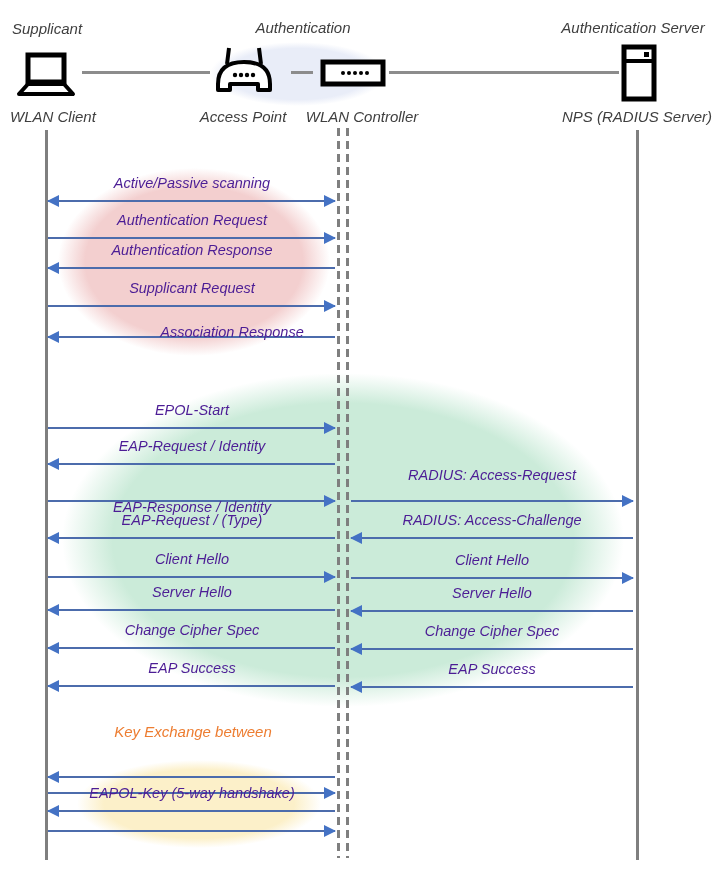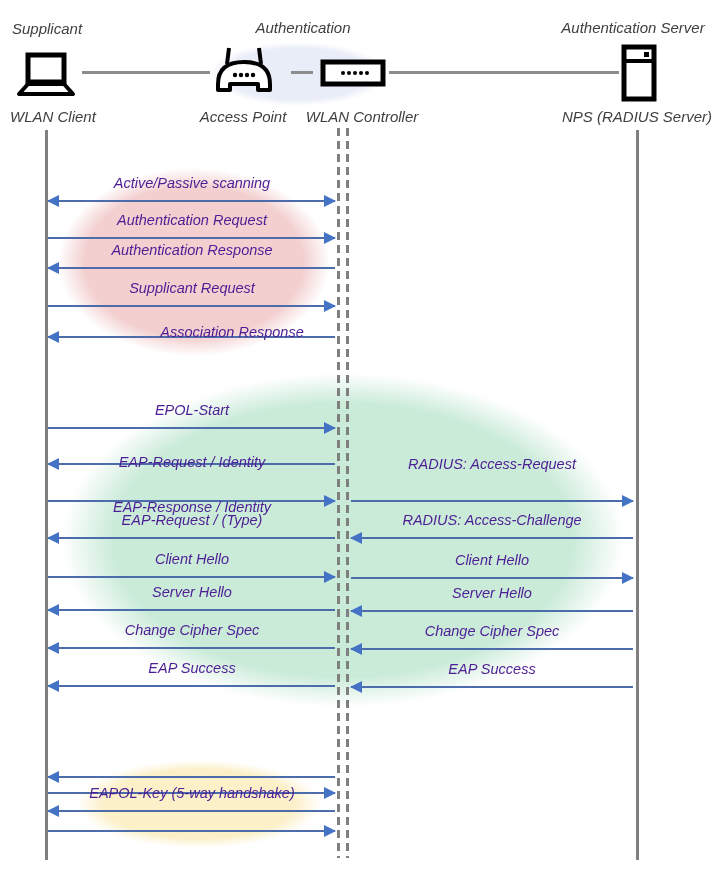--- a/index.html
+++ b/index.html
@@ -112,21 +112,21 @@
   <div class="actor-device centered" style="left:243px; top:108px;">Access Point</div>
   <div class="actor-device centered" style="left:362px; top:108px;">WLAN Controller</div>
   <div class="actor-device centered" style="left:637px; top:108px;">NPS (RADIUS Server)</div>
 
   <div class="lifeline-solid" style="left:45px; top:130px; height:730px;"></div>
   <div class="lifeline-dashed" style="left:337px; top:128px; height:730px;"></div>
   <div class="lifeline-dashed" style="left:346px; top:128px; height:730px;"></div>
   <div class="lifeline-solid" style="left:636px; top:130px; height:730px;"></div>
 
   <div class="phase-title" style="left:193px; top:722px; color:#ed7d31; line-height:19px;">
-    <br>
+    <span>Key Exchange between</span><br>
   </div>
 
   <div id="messages-root">
       <div class="msg-arrow" style="left: 48px; width: 287px; top: 195px;">
         <div class="msg-shaft"></div>
         <div class="msg-head right"></div>
         <div class="msg-head left"></div>
       </div>
       <div class="msg-label" style="left: 192px; top: 175px;">Active/Passive scanning</div>
       <div class="msg-arrow" style="left: 48px; width: 287px; top: 232px;">
@@ -151,21 +151,21 @@
       <div class="msg-label" style="left: 192px; top: 324px; margin-left: 40px;">Association Response</div>
       <div class="msg-arrow" style="left: 48px; width: 287px; top: 422px;">
         <div class="msg-shaft"></div>
         <div class="msg-head right"></div>
       </div>
       <div class="msg-label" style="left: 192px; top: 402px;">EPOL-Start</div>
       <div class="msg-arrow" style="left: 48px; width: 287px; top: 458px;">
         <div class="msg-shaft"></div>
         <div class="msg-head left"></div>
       </div>
-      <div class="msg-label" style="left: 192px; top: 438px; margin-top: 16px;">EAP-Request / Identity</div>
+      <div class="msg-label" style="left: 192px; top: 438px;">EAP-Request / Identity</div>
       <div class="msg-arrow" style="left: 48px; width: 287px; top: 495px;">
         <div class="msg-shaft"></div>
         <div class="msg-head right"></div>
       </div>
       <div class="msg-label" style="left: 192px; top: 475px; margin-top: 24px;">EAP-Response / Identity</div>
       <div class="msg-arrow" style="left: 48px; width: 287px; top: 532px;">
         <div class="msg-shaft"></div>
         <div class="msg-head left"></div>
       </div>
       <div class="msg-label" style="left: 192px; top: 512px;">EAP-Request / (Type)</div>
@@ -203,21 +203,21 @@
       </div>
       <div class="msg-label" style="left: 192px; top: 785px;">EAPOL-Key (5-way handshake)</div>
       <div class="msg-arrow" style="left: 48px; width: 287px; top: 825px;">
         <div class="msg-shaft"></div>
         <div class="msg-head right"></div>
       </div>
       <div class="msg-arrow" style="left: 351px; width: 282px; top: 495px;">
         <div class="msg-shaft"></div>
         <div class="msg-head right"></div>
       </div>
-      <div class="msg-label" style="left: 492px; top: 456px;">RADIUS: Access-Request</div>
+      <div class="msg-label" style="left: 492px; top: 467px;">RADIUS: Access-Request</div>
       <div class="msg-arrow" style="left: 351px; width: 282px; top: 532px;">
         <div class="msg-shaft"></div>
         <div class="msg-head left"></div>
       </div>
       <div class="msg-label" style="left: 492px; top: 512px;">RADIUS: Access-Challenge</div>
       <div class="msg-arrow" style="left: 351px; width: 282px; top: 572px;">
         <div class="msg-shaft"></div>
         <div class="msg-head right"></div>
       </div>
       <div class="msg-label" style="left: 492px; top: 552px;">Client Hello</div>

